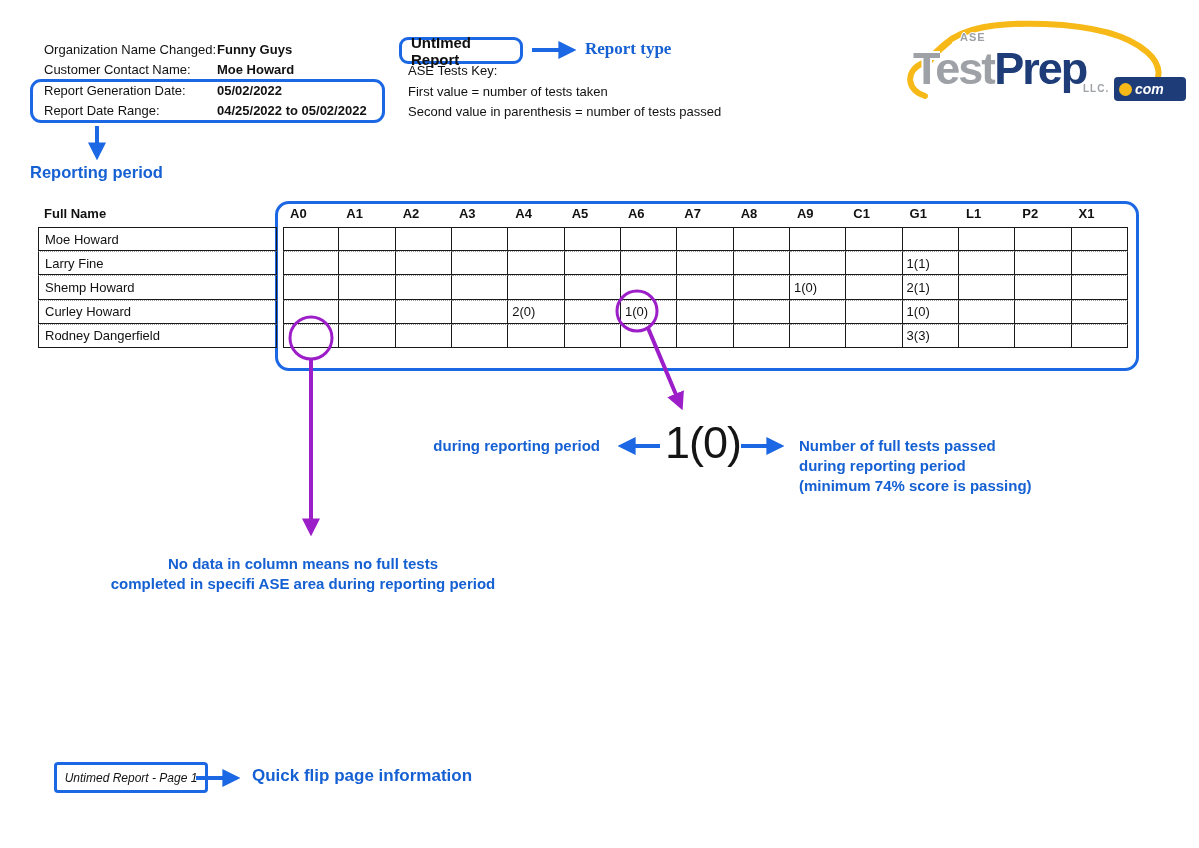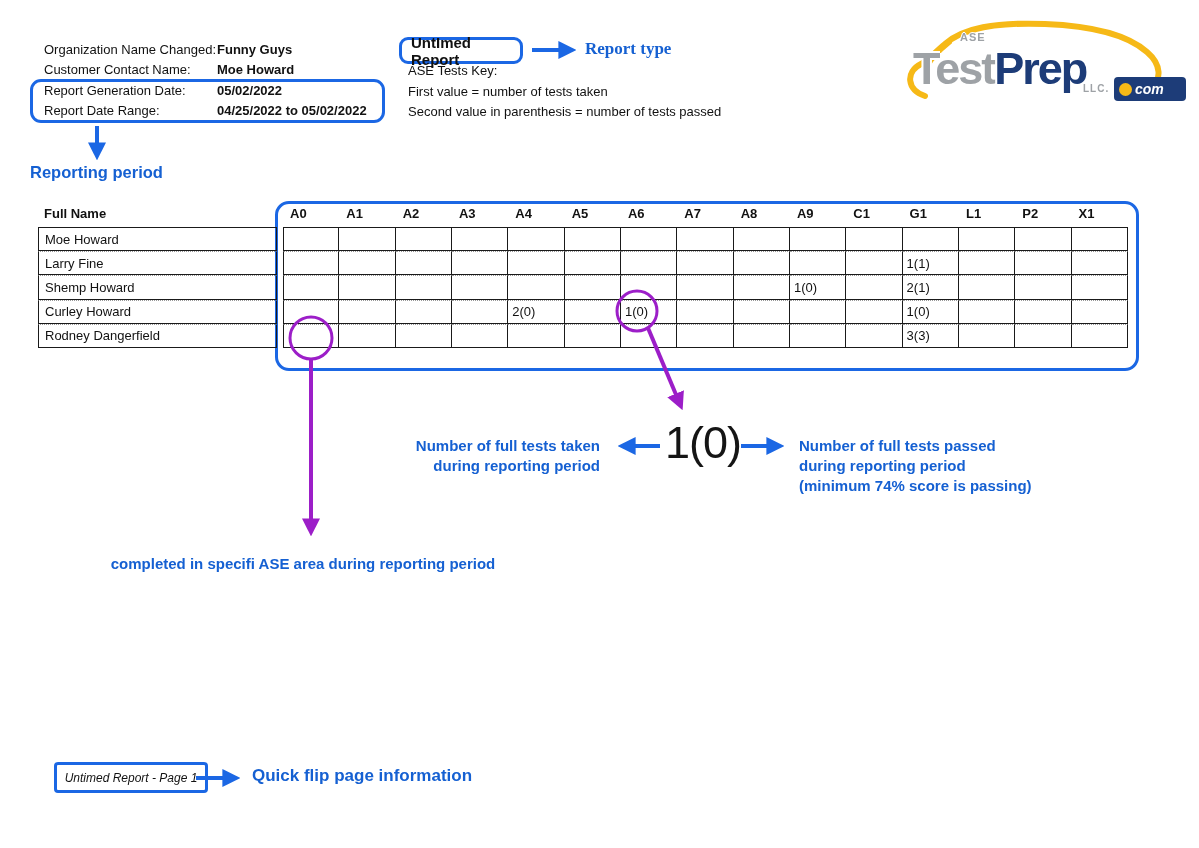--- a/index.html
+++ b/index.html
@@ -263,29 +263,29 @@
           <div class="data-cell">3(3)</div>
           <div class="data-cell"></div>
           <div class="data-cell"></div>
           <div class="data-cell"></div>
         </div>
       </div>
     </div>
 
   <div class="big-value">1(0)</div>
   <div class="taken-label annot">
-    <div>Number of full tests taken</div>
     <div>during reporting period</div>
   </div>
   <div class="passed-label annot">
     <div>Number of full tests passed</div>
     <div>during reporting period</div>
     <div>(minimum 74% score is passing)</div>
   </div>
   <div class="no-data-label annot">
+    <div>No data in column means no full tests</div>
     <div>completed in specifi ASE area during reporting period</div>
   </div>
 
   <div class="footer-box">Untimed Report - Page 1</div>
   <div class="footer-annot">Quick flip page information</div>
 
   <svg class="overlay" width="1199" height="848" viewBox="0 0 1199 848">
     <defs>
       <marker id="arrow-blue" viewBox="0 0 10 10" refX="2" refY="5" markerWidth="4.5" markerHeight="4.5" orient="auto-start-reverse">
         <path class="blue-fill" d="M0,0 L10,5 L0,10 z"></path>

